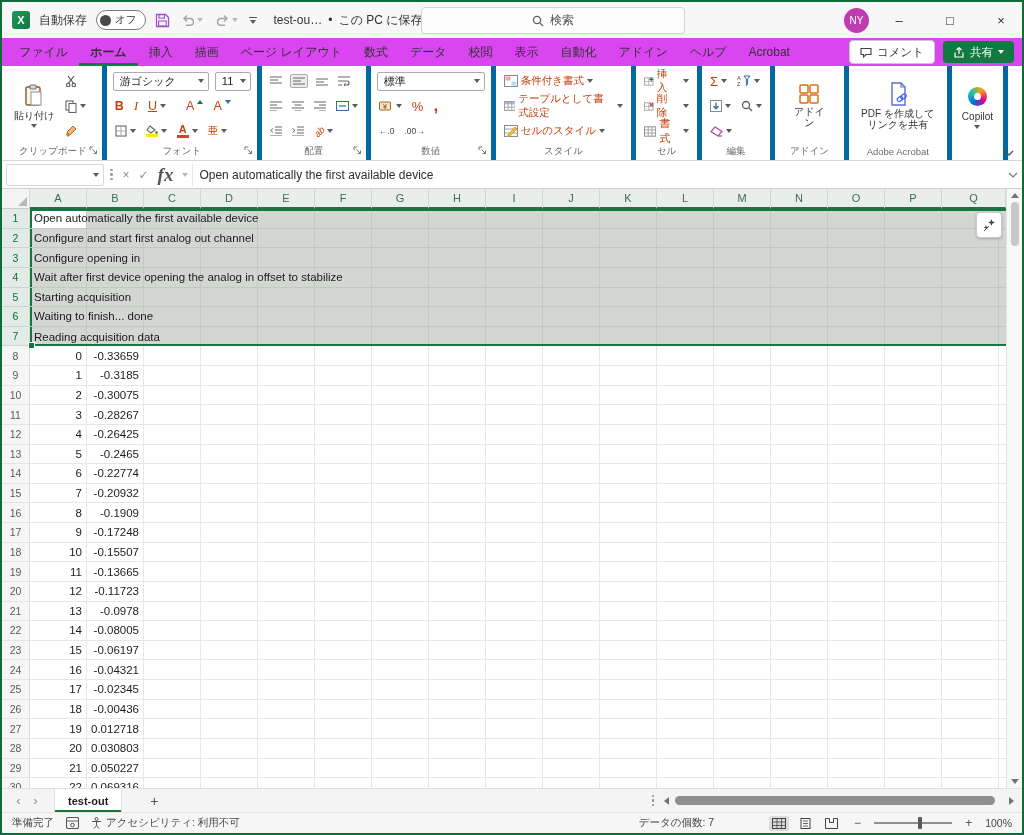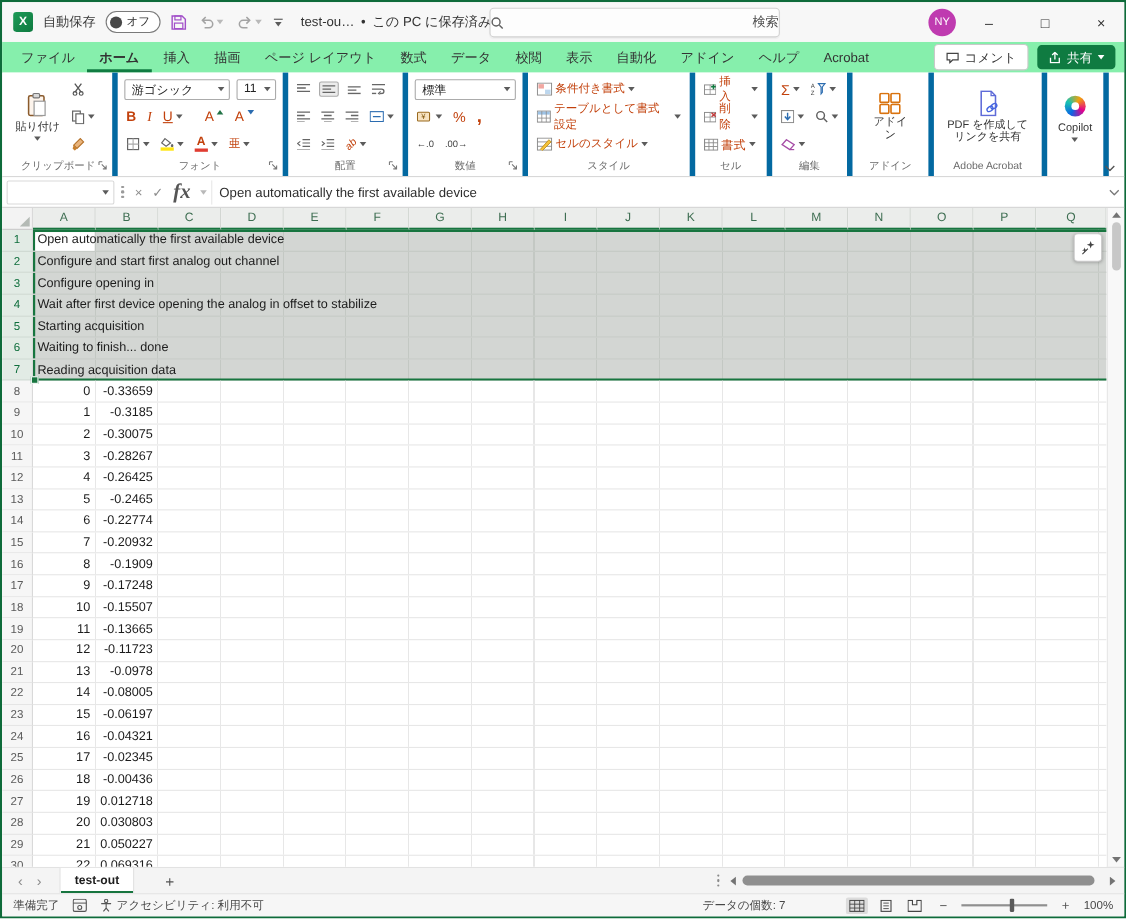--- a/index.html
+++ b/index.html
@@ -12,25 +12,25 @@
   
   .tbar{flex:0 0 36px;display:flex;align-items:center;background:#f7f7f7;padding-left:10px;gap:9px;position:relative;font-size:12px;color:#3a3a3a}
   .appicon{width:18px;height:18px;border-radius:3px;background:linear-gradient(135deg,#1d9a57,#0f7a40);color:#fff;font-weight:bold;font-size:11px;display:flex;align-items:center;justify-content:center}
   .toggle{display:flex;align-items:center;gap:4px;border:1px solid #7a7a7a;border-radius:10px;height:18px;padding:0 8px 0 3px;background:#fff}
   .knob{width:11px;height:11px;border-radius:50%;background:#484848}
   .toggle span{font-size:10.5px;color:#333}
   .qatbtn{display:flex;align-items:center;gap:2px;padding:2px}
   .qat-sep{display:flex;flex-direction:column;align-items:center;gap:2px}
   .qat-sep i{width:8px;border-top:1.5px solid #555}
   .titletxt{display:flex;align-items:center;gap:6px;margin-left:8px;color:#323232}
-  .searchbox{position:absolute;left:443px;top:5px;width:262px;height:25px;border:1px solid #d2d2d2;border-radius:4px;background:#fdfdfd;display:flex;align-items:center;justify-content:space-between;gap:6px;color:#505050;box-shadow:0 1px 1px rgba(0,0,0,.04)}
+  .searchbox{position:absolute;left:419px;top:5px;width:262px;height:25px;border:1px solid #d2d2d2;border-radius:4px;background:#fdfdfd;display:flex;align-items:center;justify-content:center;gap:6px;color:#505050;box-shadow:0 1px 1px rgba(0,0,0,.04)}
   .avatar{width:25px;height:25px;border-radius:50%;background:#bf3bb0;color:#fff;font-size:10px;display:flex;align-items:center;justify-content:center;margin-left:auto}
   .wbtn{width:42px;height:36px;display:flex;align-items:center;justify-content:center;font-size:13px;color:#333}
   
-  .mtabs{flex:0 0 28px;display:flex;align-items:stretch;background:#86efac;padding:0 8px 0 6px}
+  .mtabs{flex:0 0 28px;display:flex;align-items:stretch;background:#d946ef;padding:0 8px 0 6px}
   .mtabs-left{display:flex;align-items:stretch}
   .mtab{display:flex;align-items:center;padding:0 11px;font-size:12px;color:#333}
   .mtab.act{font-weight:bold;box-shadow:inset 0 -3px 0 #107c41}
   .mtabs-right{margin-left:auto;display:flex;align-items:center;gap:8px}
   .cmtbtn{display:flex;align-items:center;gap:5px;border:1px solid #c9c9c9;border-radius:4px;height:22px;padding:0 10px;font-size:11.5px;color:#333;background:#fff}
   .shrbtn{display:flex;align-items:center;gap:5px;border-radius:4px;height:22px;padding:0 10px;font-size:11.5px;color:#fff;background:#0f7b41}
   
   .ribbon{flex:0 0 88px;background:#fff;border-bottom:1px solid #d8d8d8;display:flex;align-items:stretch;padding:0 2px;position:relative}
   .rg{display:flex;flex-direction:column;padding:3px 6px 0;border-right:5px solid #0369a1}
   .rg-body{flex:1;display:flex;align-items:center;gap:5px}
@@ -399,21 +399,21 @@
               <path d="M1 1 h3 M1 1 v3" stroke="#777" fill="none"></path>
               <path d="M3.5 3.5 L7.5 7.5 M7.5 4.5 v3 h-3" stroke="#777" fill="none"></path>
             </svg>
           </span>
       </div>
     </div>
 
     <div class="rg">
       <div class="rg-body" style="flex-direction:column;align-items:stretch;justify-content:space-between;padding:2px 0">
         <div class="sr">
-            <span class="combo" style="width:92px">
+            <span class="combo" style="width:108px">
               <span>標準</span>
               <span class="ct"></span>
             </span>
           </div>
         <div class="sr">
           <span class="sb">
             <svg width="14" height="11" viewBox="0 0 14 11">
                 <rect x="0.5" y="1" width="11" height="8" rx="1" fill="#f7e2c0" stroke="#9a6a1f" stroke-width="1"></rect>
                 <text x="6" y="7.6" font-size="7" text-anchor="middle" fill="#7a4d00">¥</text>
               </svg>

